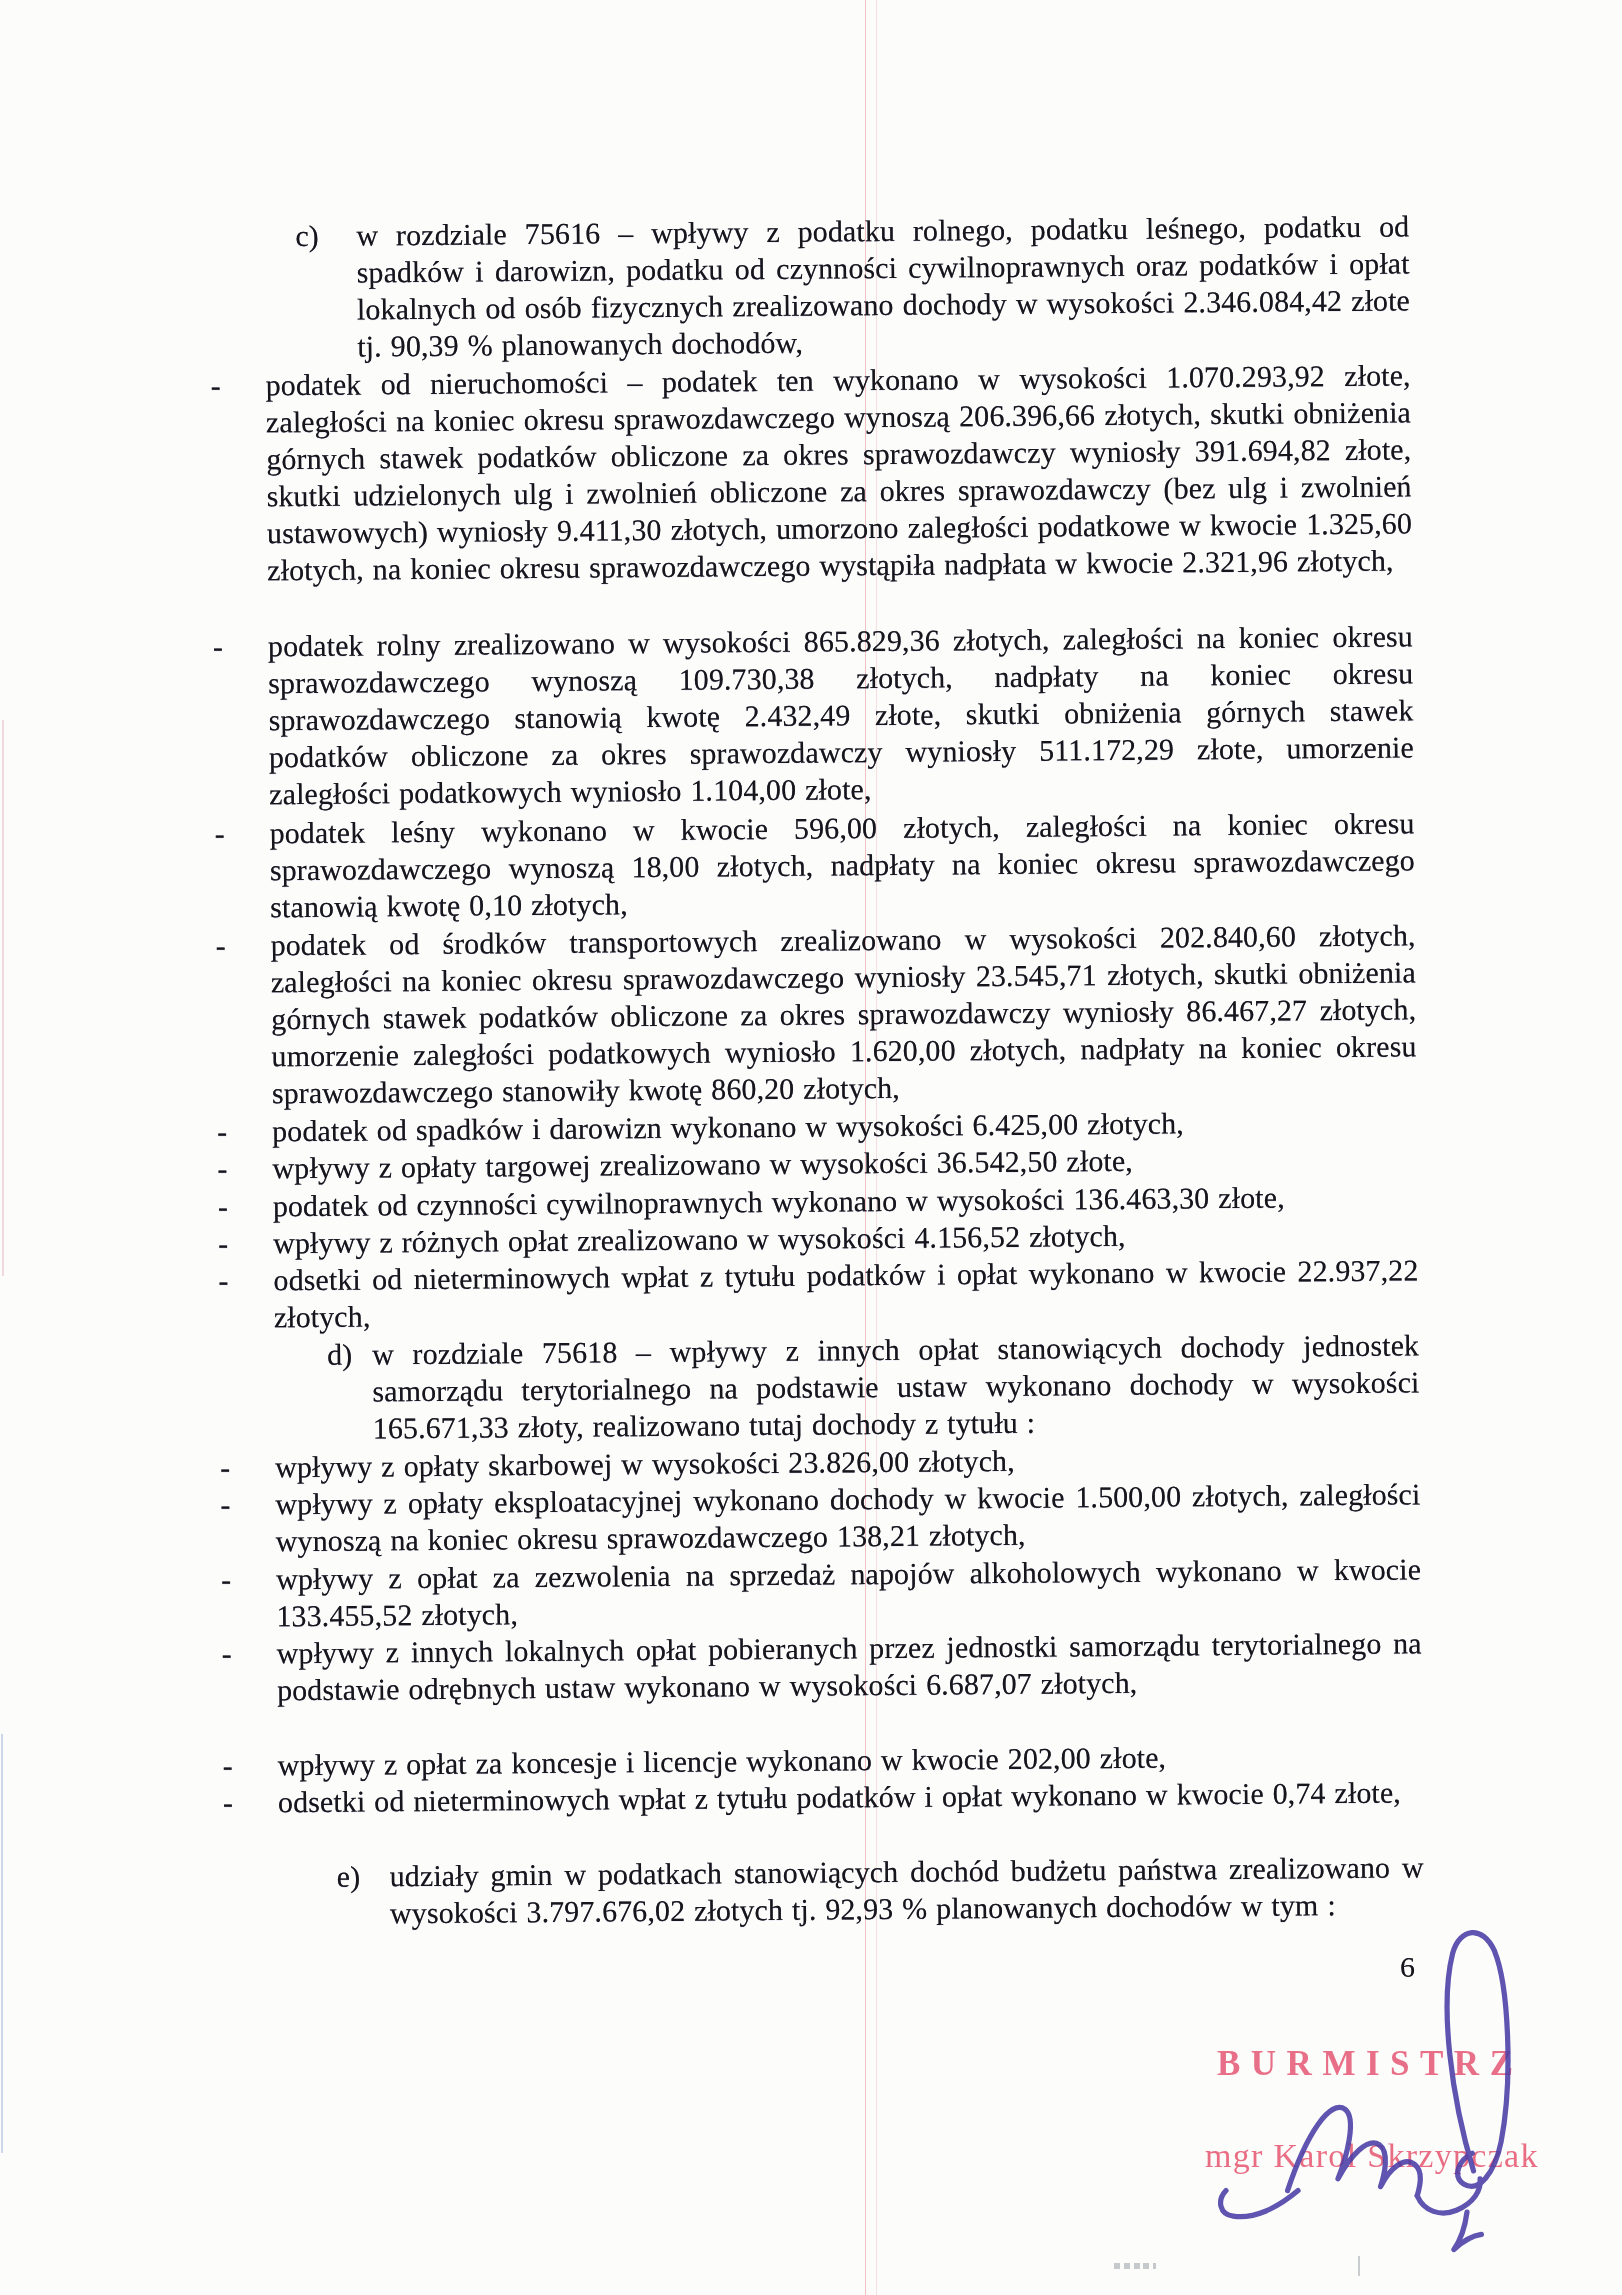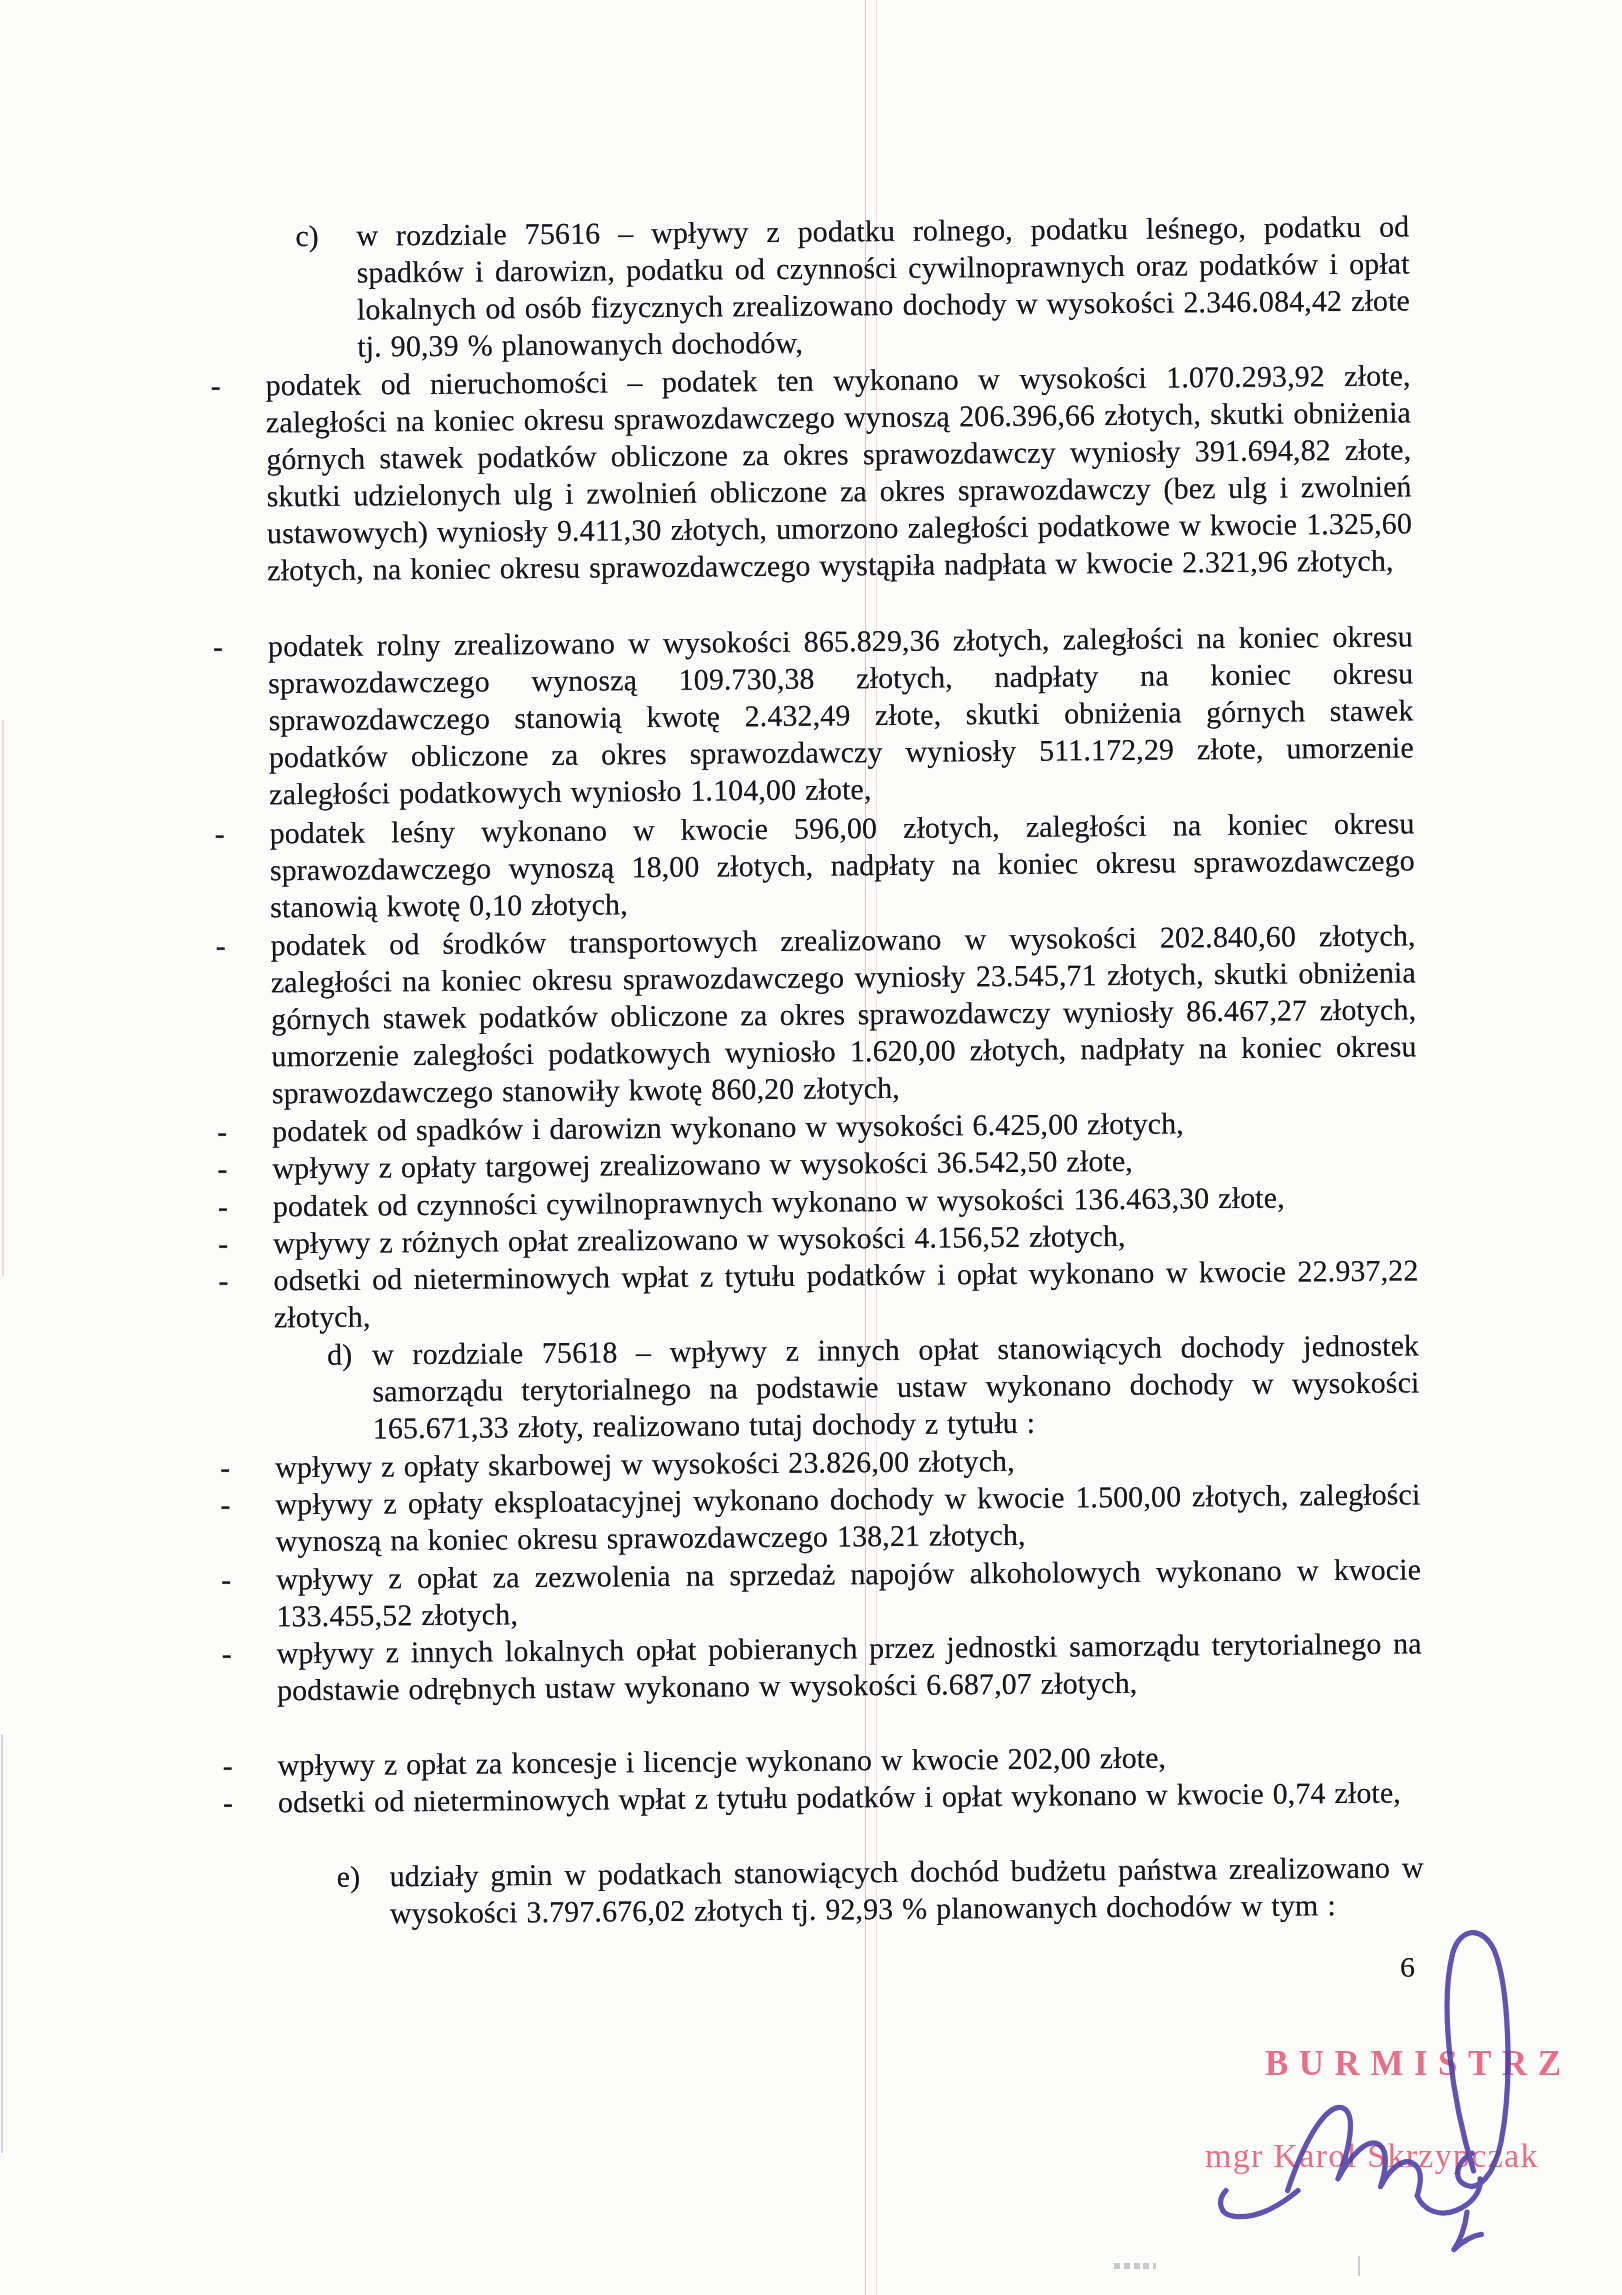--- a/index.html
+++ b/index.html
@@ -35,21 +35,21 @@
   .edge.pink{left:2px;top:720px;height:556px;background:rgba(226,160,172,.38);}
   .edge.blue{left:0.7px;top:1734px;height:419px;background:rgba(140,165,215,.42);}
   .pageno{
     position:absolute;left:1400px;top:1950px;
     font-size:30px;color:#17161c;
     text-shadow:0 0 0.4px rgba(20,20,45,.6);
   }
   .stamp-title{
     position:absolute;left:1217px;top:2044px;width:301px;
     font-size:35px;font-weight:600;letter-spacing:10.5px;
-    color:#e7647f;opacity:.92;white-space:nowrap;margin-left:48px;
+    color:#e7647f;opacity:.92;white-space:nowrap;
   }
   .stamp-name{
     position:absolute;left:1205px;top:2137px;width:314px;
     font-size:34px;letter-spacing:1.3px;
     color:#e75f78;opacity:.9;white-space:nowrap;
   }
   .signature{position:absolute;left:1171px;top:1888px;width:406px;height:393px;}
   
   .debris-dashes{
     position:absolute;left:1114px;top:2263px;width:42px;height:5.9px;opacity:.55;

